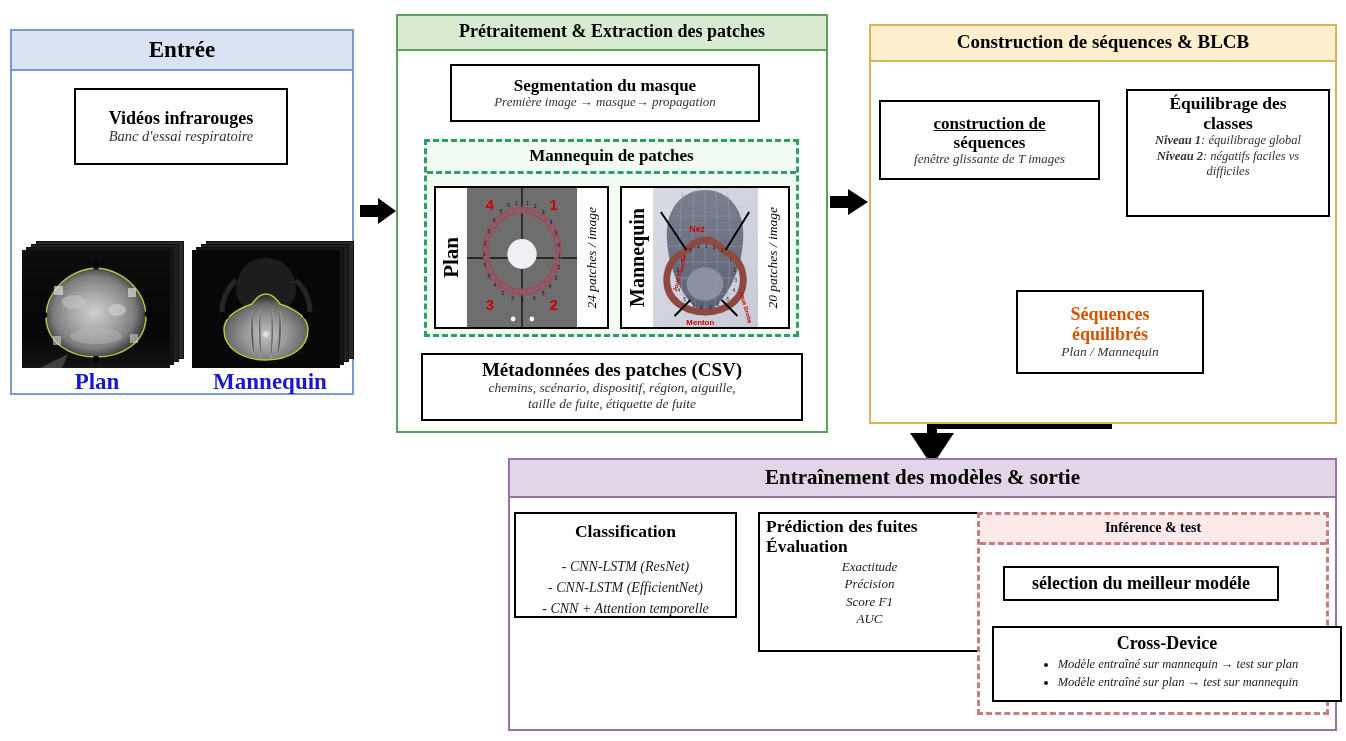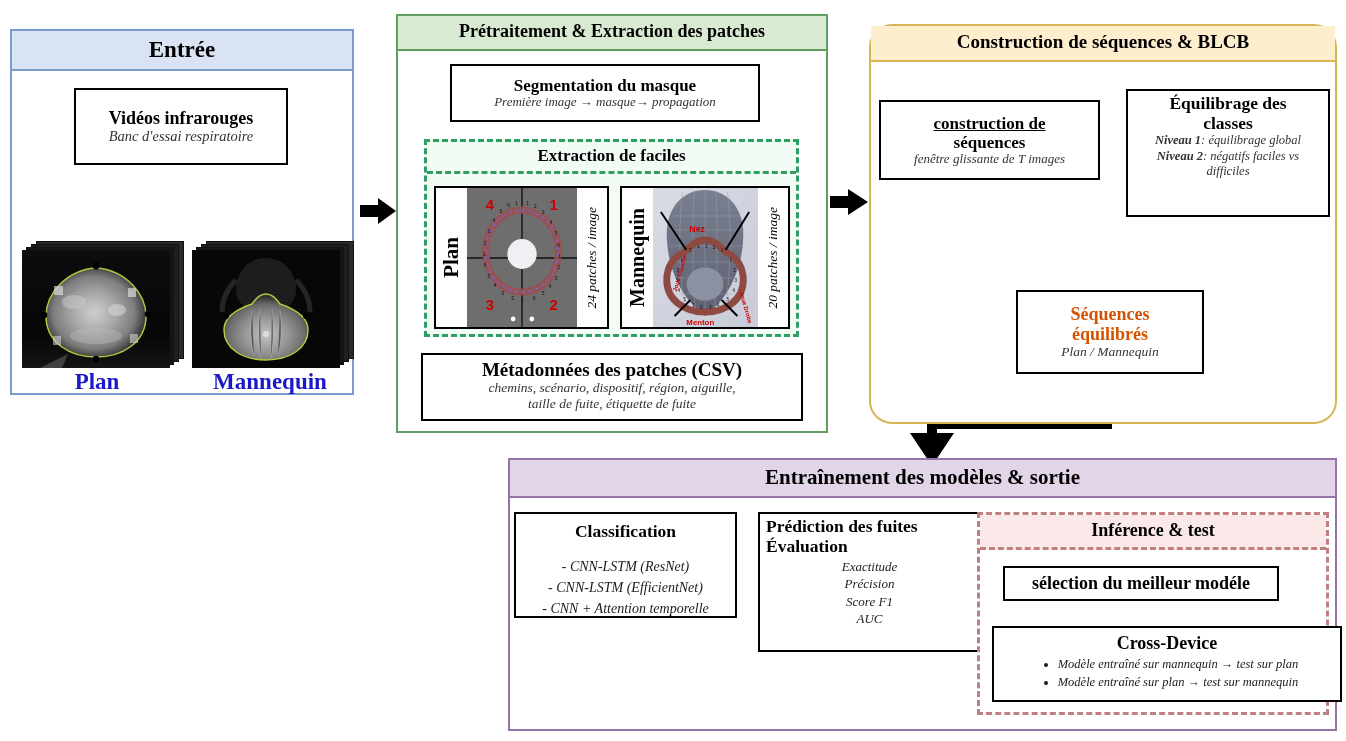--- a/index.html
+++ b/index.html
@@ -219,21 +219,21 @@
   <div class="panel p-pre" style="left:396px; top:14px; width:432px; height:419px;">
     <div class="panel-hd" style="font-size:18px;">Prétraitement &amp; Extraction des patches</div>
   </div>
 
   <div class="box" style="left:450px; top:64px; width:310px; height:58px;">
     <div class="b-title" style="font-size:17px;">Segmentation du masque</div>
     <div class="b-sub" style="font-size:13px;">Première image → masque→ propagation</div>
   </div>
 
   <div class="dashgreen" style="left:424px; top:139px; width:375px; height:198px;">
-    <div class="sub-hd" style="font-size:17px;">Extraction de faciles</div>
+    <div class="sub-hd" style="font-size:17px;">Mannequin de patches</div>
   </div>
 
   <div class="patchcard" style="left:434px; top:186px; width:175px; height:143px;">
     <div class="side" style="width:31px;">
       <span class="vlabel" style="font-weight:bold; font-size:21px;">Plan</span>
     </div>
     <div class="pimg" style="flex:1;">
       <svg width="100%" height="100%" viewBox="0 0 112 139" preserveAspectRatio="none">
         <rect width="112" height="139" fill="#6e6e6e"></rect>
         <path d="M56,0 L56,139" stroke="#111" stroke-width="1.4"></path>
@@ -357,21 +357,21 @@
       <span class="vlabel" style="font-style:italic; font-size:13.5px;">20 patches / image</span>
     </div>
   </div>
 
   <div class="box" style="left:421px; top:353px; width:382px; height:68px; justify-content:flex-start; padding-top:4px;">
     <div class="b-title" style="font-size:19px;">Métadonnées des patches (CSV)</div>
     <div class="b-sub" style="font-size:13.5px;">chemins, scénario, dispositif, région, aiguille,</div>
     <div class="b-sub" style="font-size:13.5px;">taille de fuite, étiquette de fuite</div>
   </div>
 
-  <div class="panel p-blcb" style="left:869px; top:24px; width:468px; height:400px;border-radius:23px;">
+  <div class="panel p-blcb" style="left:869px; top:24px; width:468px; height:400px;">
     <div class="panel-hd" style="font-size:19px;">Construction de séquences &amp; BLCB</div>
   </div>
 
   <div class="box" style="left:879px; top:100px; width:221px; height:80px;">
     <div class="b-title" style="font-size:17px;text-decoration:underline;">construction de</div>
     <div class="b-title" style="font-size:17px;">séquences</div>
     <div class="b-sub" style="font-size:13px;">fenêtre glissante de T images</div>
   </div>
 
   <div class="box" style="left:1126px; top:89px; width:204px; height:128px; justify-content:flex-start; padding-top:3px;">
@@ -409,21 +409,21 @@
     <div class="b-title" style="font-size:17.5px;">Évaluation</div>
     <div style="align-self:center; margin-top:2px;">
       <div class="metrics">Exactitude</div>
       <div class="metrics">Précision</div>
       <div class="metrics">Score F1</div>
       <div class="metrics">AUC</div>
     </div>
   </div>
 
   <div class="dashpink" style="left:977px; top:512px; width:352px; height:203px;">
-    <div class="sub-hd" style="font-size:18px;">Inférence &amp; test</div>
+    <div class="sub-hd" style="font-size:14px;">Inférence &amp; test</div>
   </div>
 
   <div class="box" style="left:1003px; top:566px; width:276px; height:35px;">
     <div class="b-title" style="font-size:18px;">sélection du meilleur modéle</div>
   </div>
 
   <div class="box" style="left:992px; top:626px; width:350px; height:76px; justify-content:flex-start; padding-top:5px;">
     <div class="b-title" style="font-size:18px;">Cross-Device</div>
     <ul class="cd-list">
       <li>Modèle entraîné sur mannequin → test sur plan</li>

